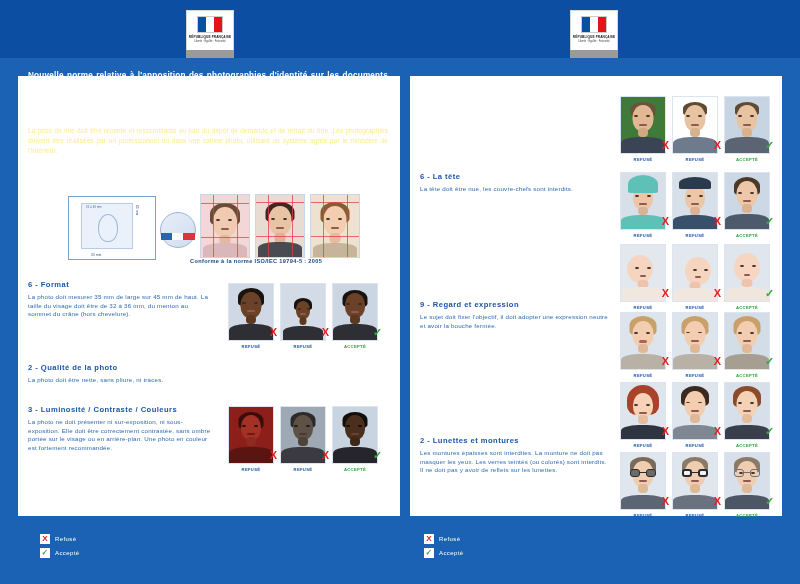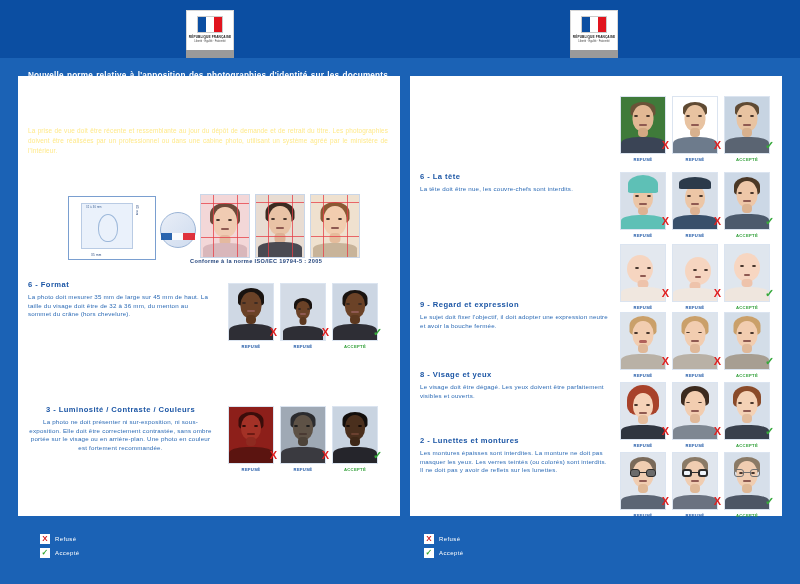--- a/index.html
+++ b/index.html
@@ -455,22 +455,26 @@
     </div>
   </div>
 
   <div class="conforme">Conforme à la norme ISO/IEC 19794-5 : 2005</div>
 
   <div class="section" style="left:28px; top:280px; width:185px;">
     <div class="sec-title">6 - Format</div>
     <div class="sec-body">La photo doit mesurer 35 mm de large sur 45 mm de haut. La taille du visage doit être de 32 à 36 mm, du menton au sommet du crâne (hors chevelure).</div>
   </div>
 
-
-  <div class="section" style="left:28px; top:405px; width:185px;text-align:center;">
+  <div class="section" style="left:28px; top:363px; width:185px;">
+    <div class="sec-title">2 - Qualité de la photo</div>
+    <div class="sec-body">La photo doit être nette, sans pliure, ni traces.</div>
+  </div>
+
+  <div class="section" style="left:28px; top:405px; width:185px;">
     <div class="sec-title">3 - Luminosité / Contraste / Couleurs</div>
     <div class="sec-body">La photo ne doit présenter ni sur-exposition, ni sous-exposition. Elle doit être correctement contrastée, sans ombre portée sur le visage ou en arrière-plan. Une photo en couleur est fortement recommandée.</div>
   </div>
 
   <div class="triplet" style="left:228px; top:283px;">
     <div class="cell">
       <div class="photo">
         <div class="bg" style="background:#cfd8e4;"></div>
         <div class="hair" style="width:26px;height:18px;top:4px;background:#191310;"></div>
         <div class="head" style="width:21px;height:26px;top:8px;background:#6b4227;"></div>
@@ -563,24 +567,20 @@
     <div class="sec-title">6 - La tête</div>
     <div class="sec-body">La tête doit être nue, les couvre-chefs sont interdits.</div>
   </div>
 
 
   <div class="section" style="left:420px; top:300px; width:190px;">
     <div class="sec-title">9 - Regard et expression</div>
     <div class="sec-body">Le sujet doit fixer l'objectif, il doit adopter une expression neutre et avoir la bouche fermée.</div>
   </div>
 
-  <div class="section" style="left:420px; top:370px; width:190px;">
-    <div class="sec-title">8 - Visage et yeux</div>
-    <div class="sec-body">Le visage doit être dégagé. Les yeux doivent être parfaitement visibles et ouverts.</div>
-  </div>
 
   <div class="section" style="left:420px; top:436px; width:190px;">
     <div class="sec-title">2 - Lunettes et montures</div>
     <div class="sec-body">Les montures épaisses sont interdites. La monture ne doit pas masquer les yeux. Les verres teintés (ou colorés) sont interdits. Il ne doit pas y avoir de reflets sur les lunettes.</div>
   </div>
 
   <div class="triplet" style="left:620px; top:96px;">
     <div class="cell">
       <div class="photo">
         <div class="bg" style="background:#3f7a3a;"></div>

